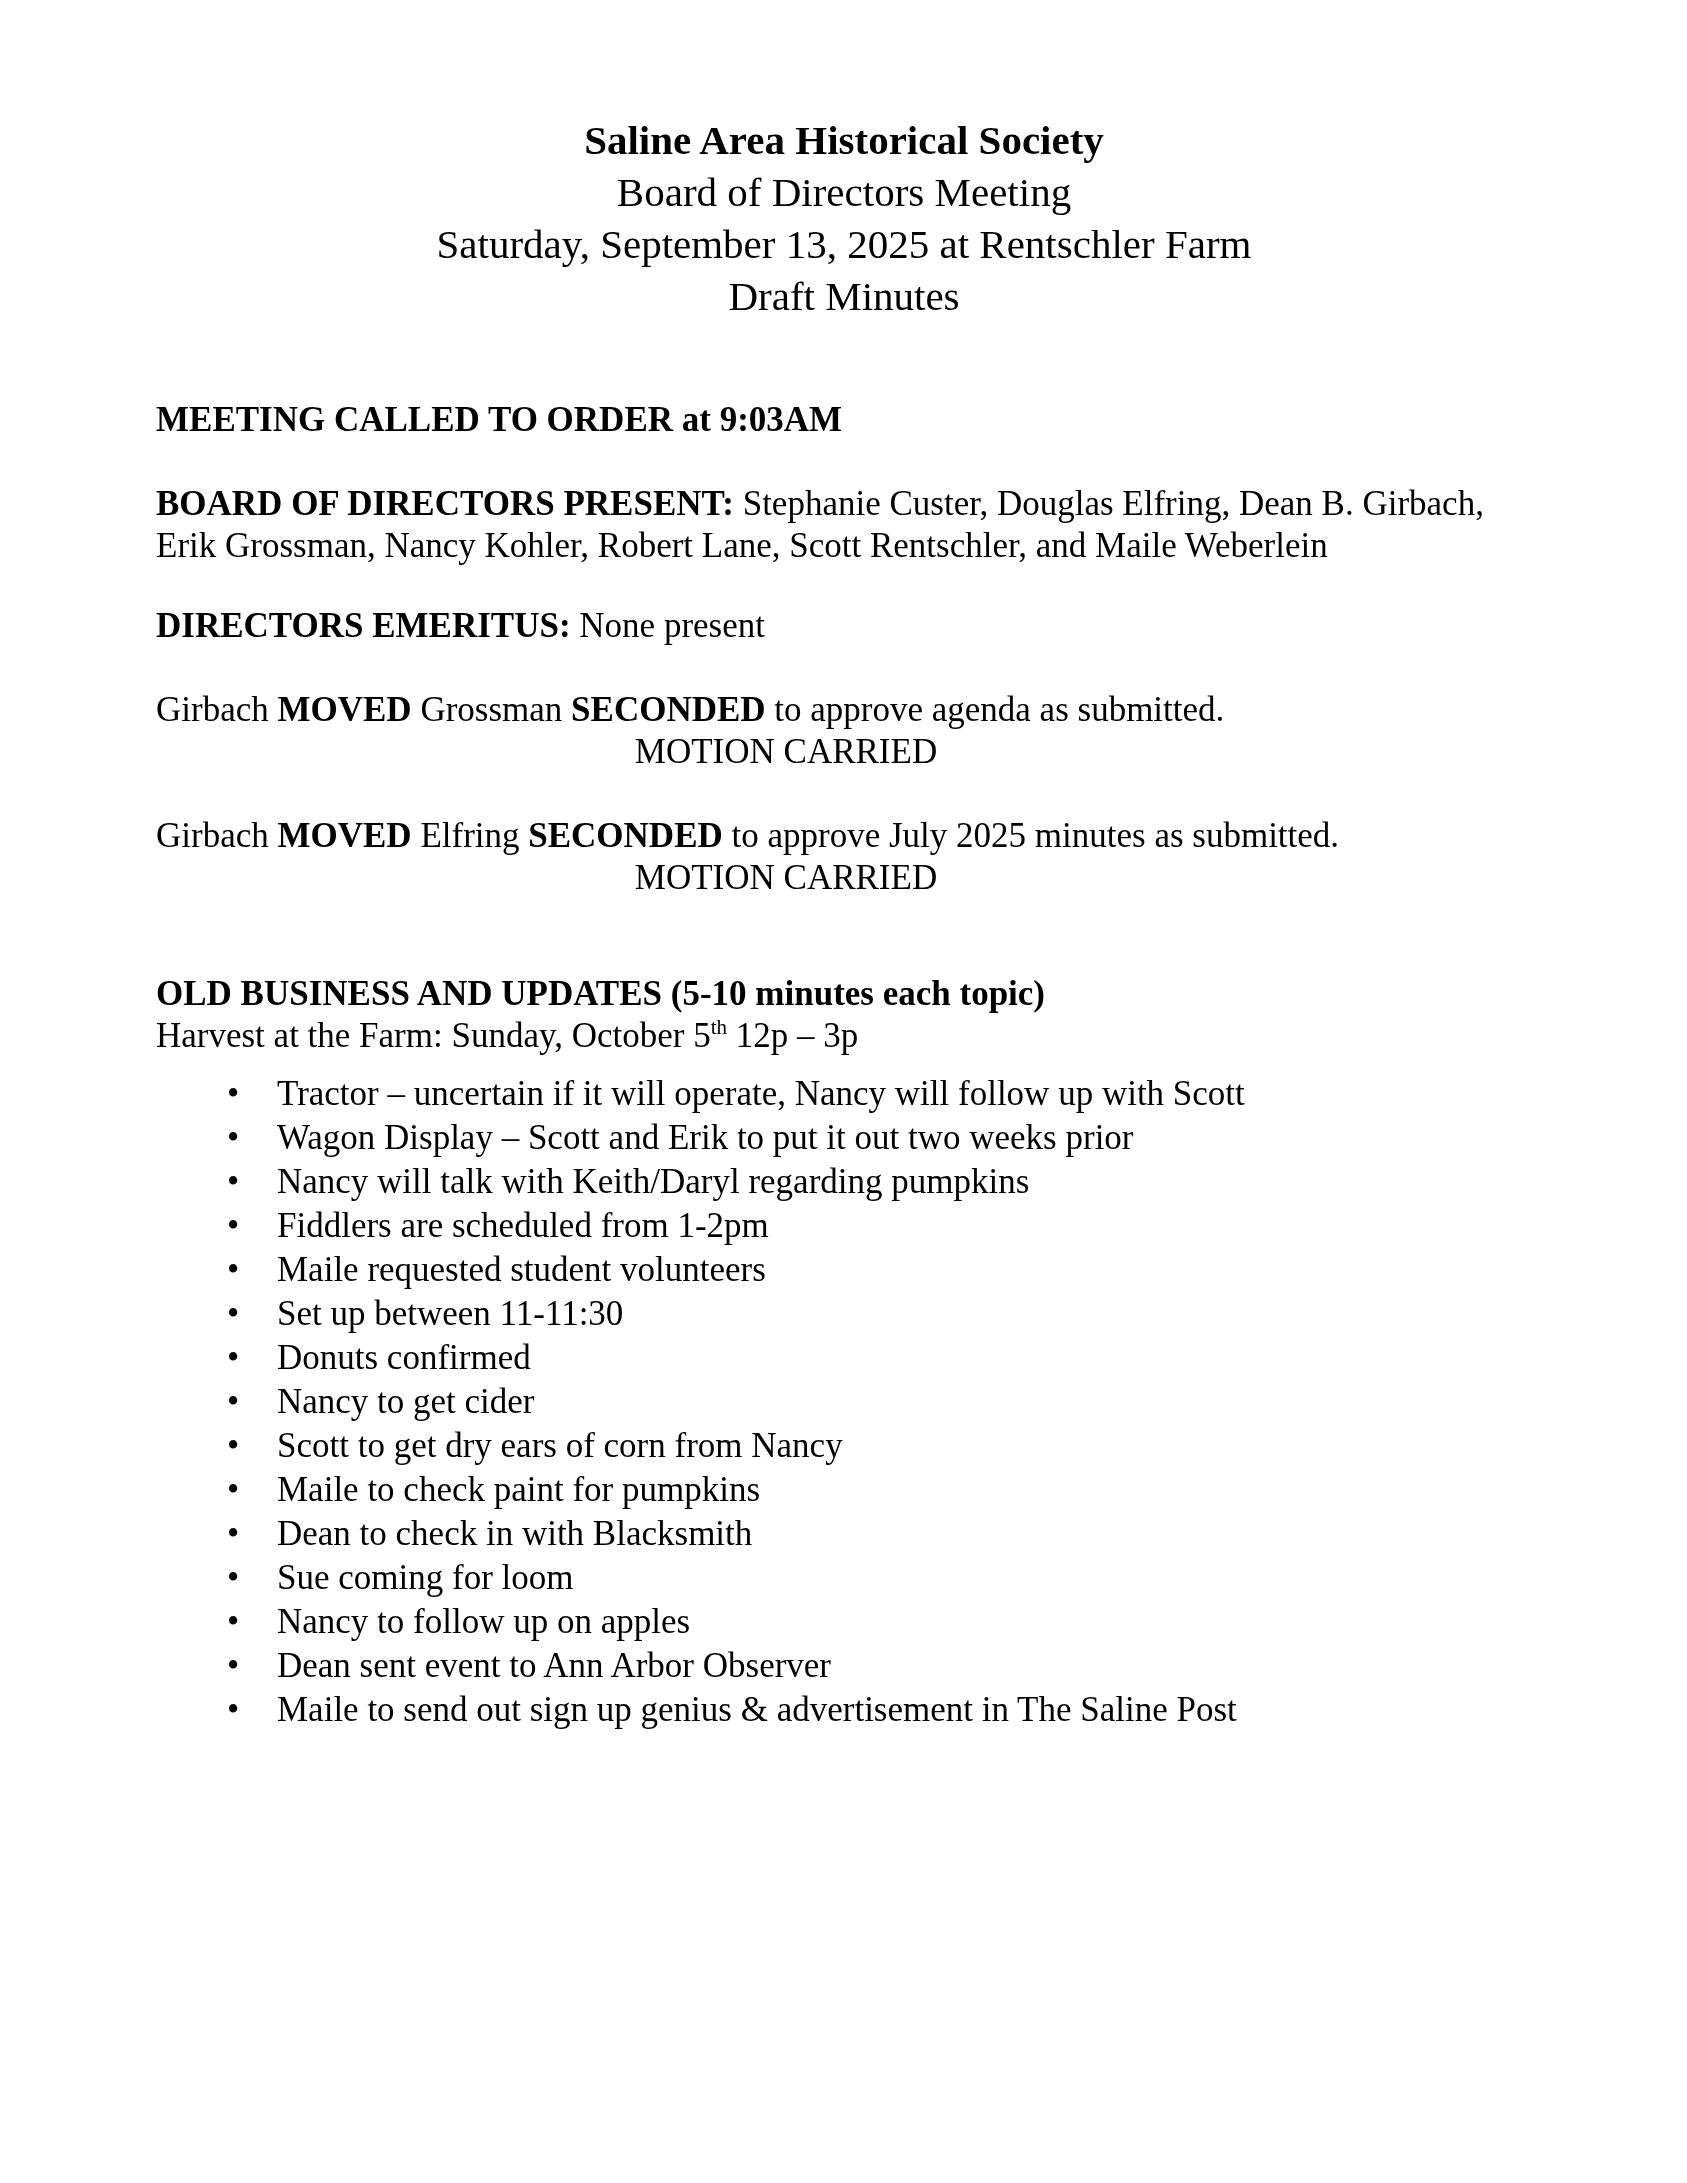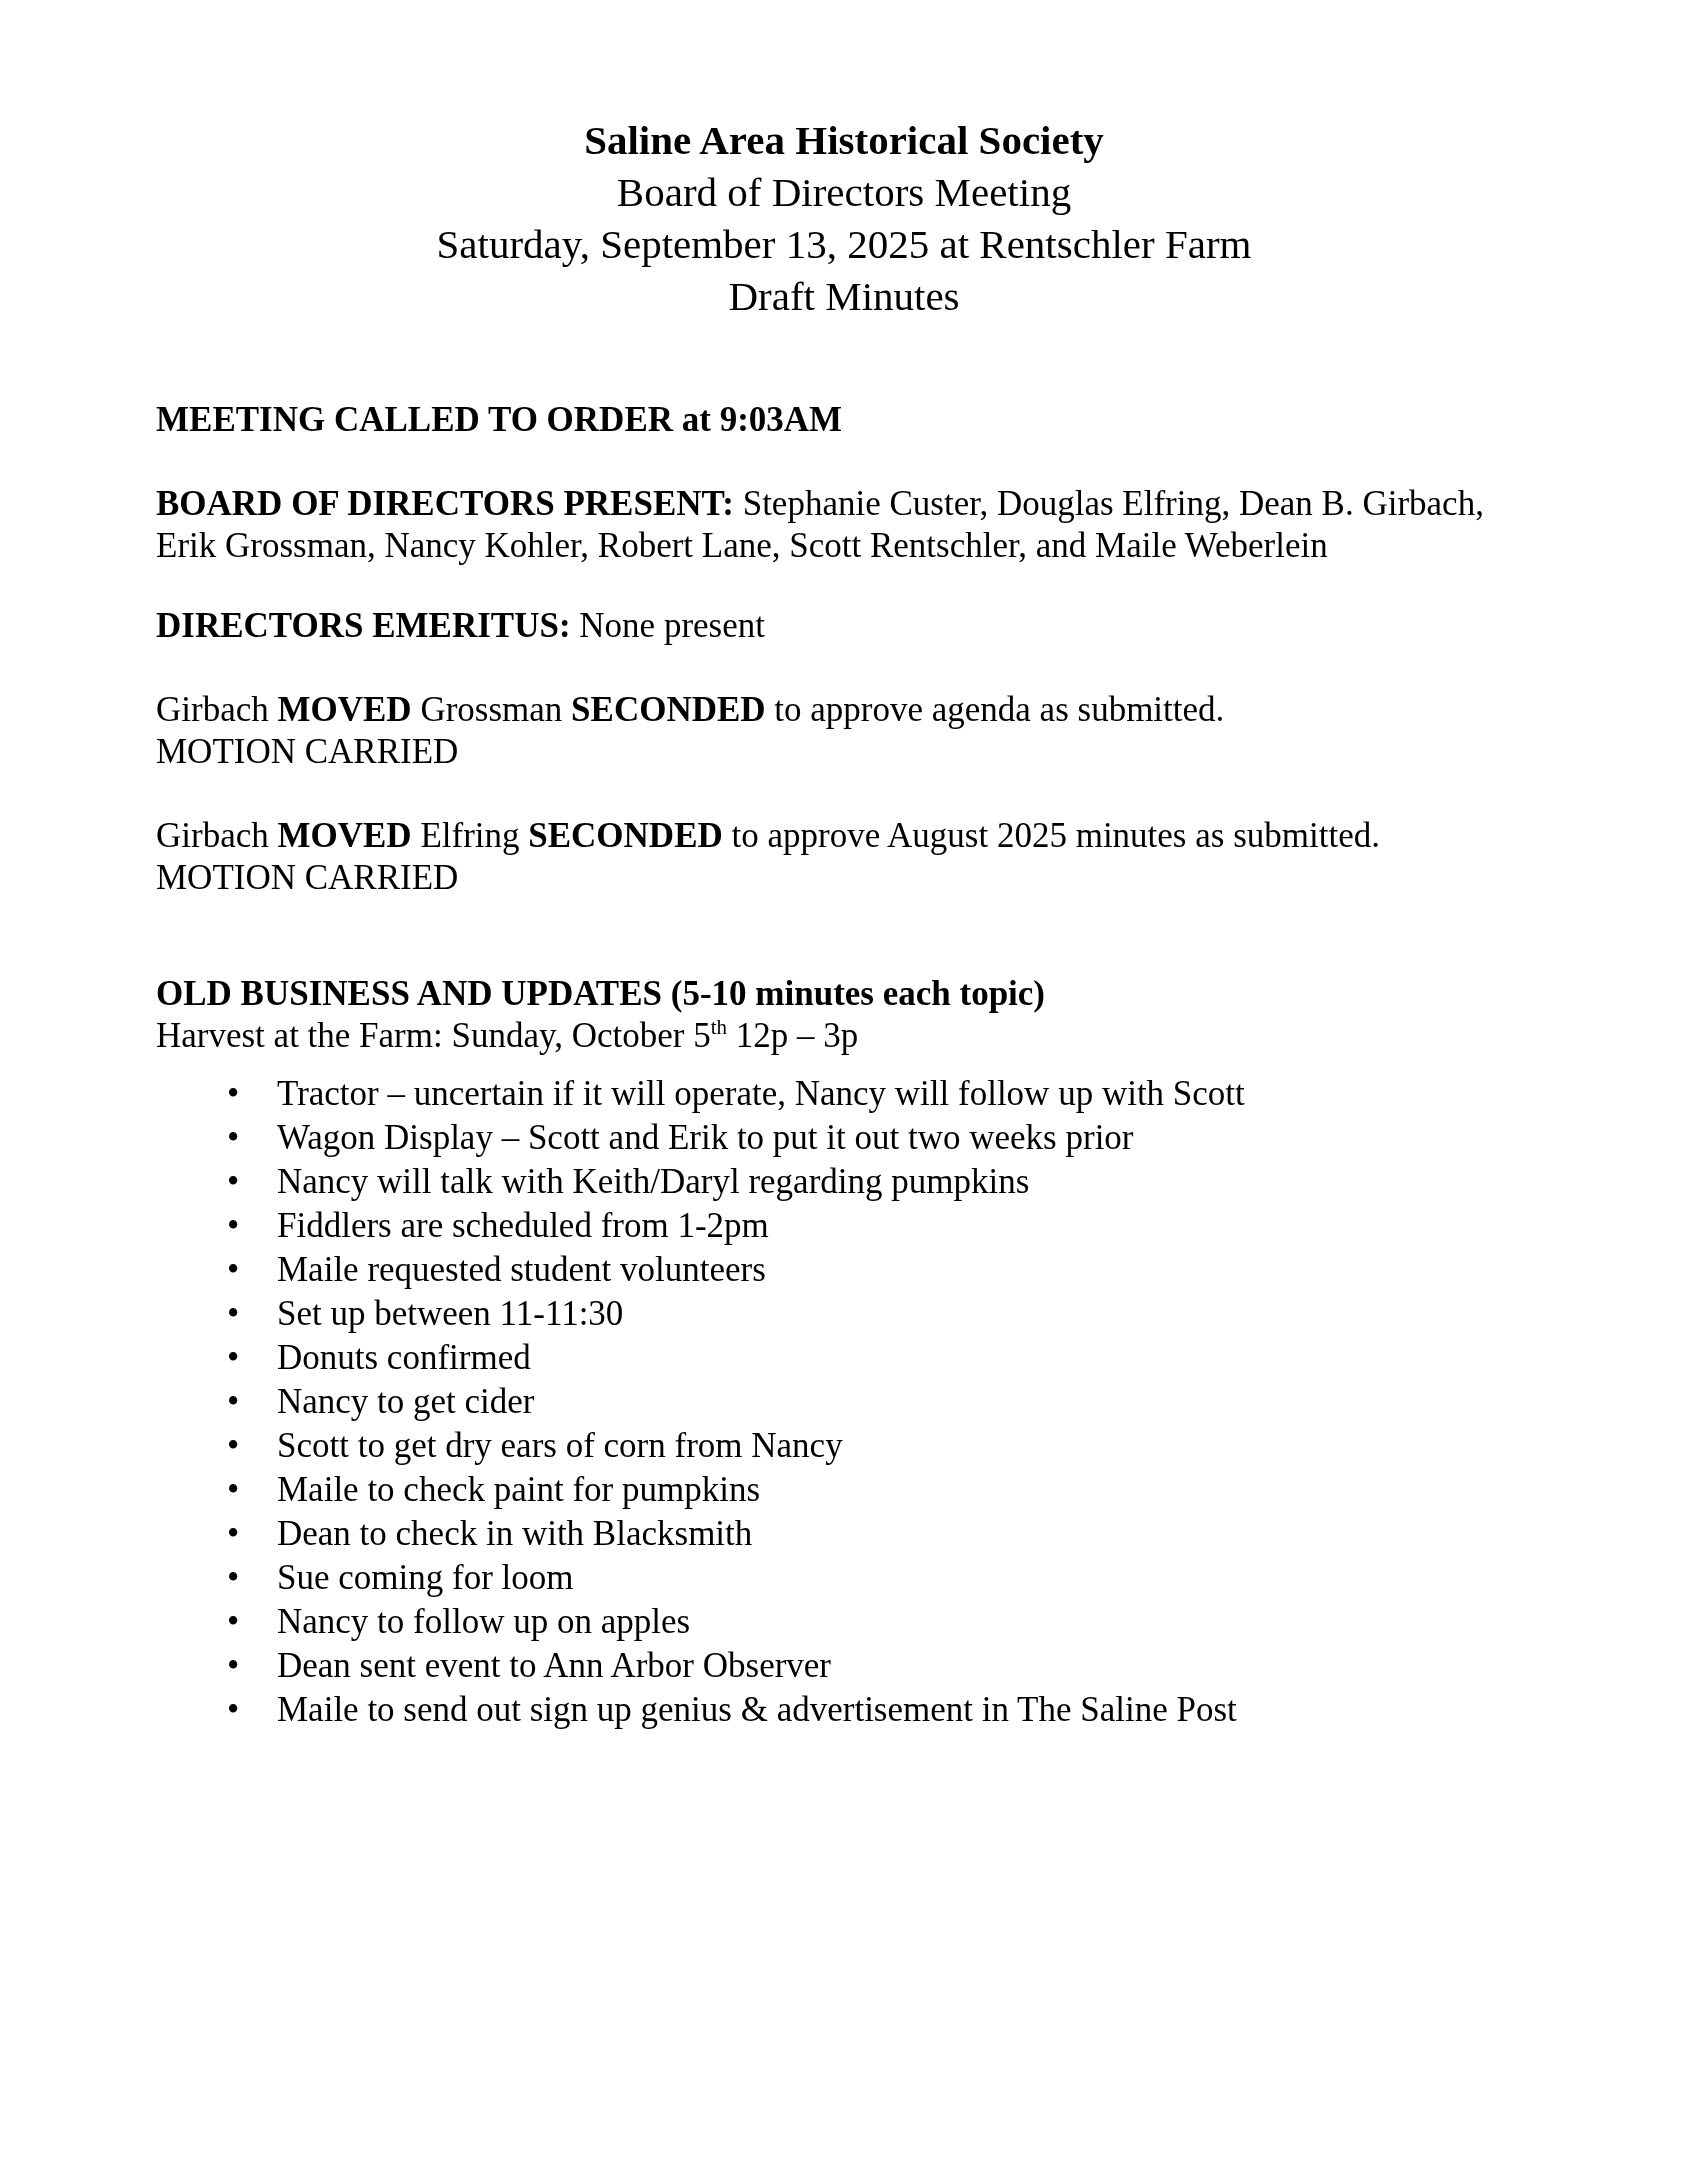--- a/index.html
+++ b/index.html
@@ -30,21 +30,21 @@
     font-size: 35px;
     line-height: 42px;
   }
   p { margin: 0; }
   .b { font-weight: bold; }
   .gap1 { margin-bottom: 42px; }      
   .gap-sm { margin-bottom: 38px; margin-top: 31px; }
   .gap2 { margin-bottom: 74px; }     
   .gap-sec { margin-bottom: 37px; }
   .result-line {
-    text-align: left;
+    text-align: center;
     padding-right: 116px;
   }
   sup.ord {
     vertical-align: super;
     font-size: 21px;
     line-height: 0;
   }
   ul.bullet-list {
     list-style: none;
     margin: 15px;
@@ -77,21 +77,21 @@
 
   <p class="body-line b gap1">MEETING CALLED TO ORDER at 9:03AM</p>
 
   <p class="body-line gap-sm"><span class="b">BOARD OF DIRECTORS PRESENT:</span><span> Stephanie Custer, Douglas Elfring, Dean B. Girbach, Erik Grossman, Nancy Kohler, Robert Lane, Scott Rentschler, and Maile Weberlein</span></p>
 
   <p class="body-line gap1"><span class="b">DIRECTORS EMERITUS:</span><span> None present</span></p>
 
   <p class="body-line"><span>Girbach </span><span class="b">MOVED</span><span> Grossman </span><span class="b">SECONDED</span><span> to approve agenda as submitted.</span></p>
   <p class="body-line result-line gap1">MOTION CARRIED</p>
 
-  <p class="body-line"><span>Girbach </span><span class="b">MOVED</span><span> Elfring </span><span class="b">SECONDED</span><span> to approve August 2025 minutes as submitted.</span></p>
+  <p class="body-line"><span>Girbach </span><span class="b">MOVED</span><span> Elfring </span><span class="b">SECONDED</span><span> to approve July 2025 minutes as submitted.</span></p>
   <p class="body-line result-line gap2">MOTION CARRIED</p>
 
 
   <div>
     <p class="body-line b">OLD BUSINESS AND UPDATES (5-10 minutes each topic)</p>
     <p class="body-line"><span>Harvest at the Farm: Sunday, October 5</span><sup class="ord">th</sup><span> 12p – 3p</span></p>
     <ul class="bullet-list">
       <li>Tractor – uncertain if it will operate, Nancy will follow up with Scott</li>
       <li>Wagon Display – Scott and Erik to put it out two weeks prior</li>
       <li>Nancy will talk with Keith/Daryl regarding pumpkins</li>

